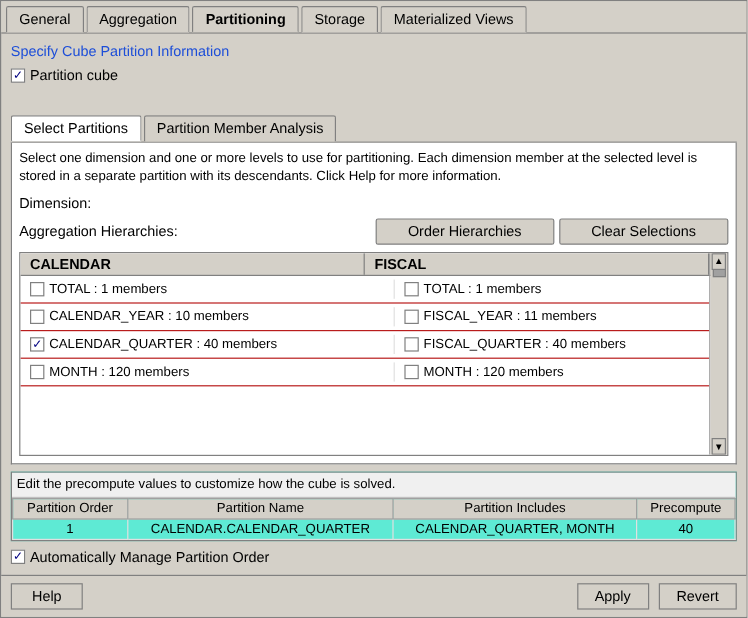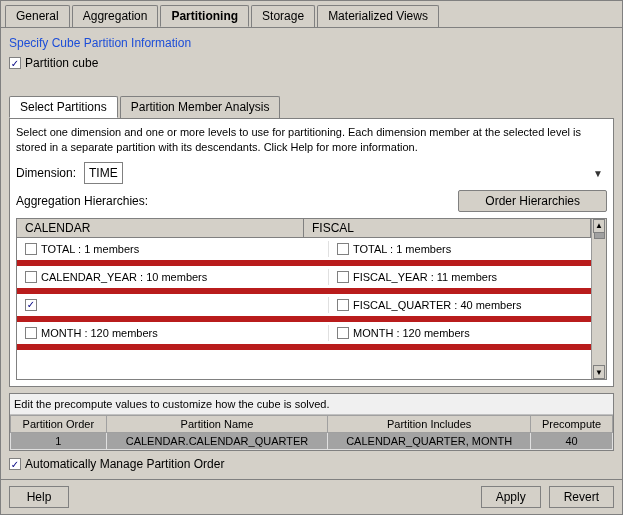--- a/index.html
+++ b/index.html
@@ -178,28 +178,28 @@
     .grid-header {
       display: grid;
       grid-template-columns: 1fr 1fr;
       background: #d4d0c8;
       border-bottom: 1px solid #808080;
     }
 
     .grid-header-cell {
       padding: 2px 8px;
       font-size: 12px;
-      font-weight: normal;
+      font-weight: bold;
       border-right: 1px solid #808080;
     }
 
     .grid-row {
       display: grid;
       grid-template-columns: 1fr 1fr;
-      border-bottom: 6px solid #b91c1c;
+      border-bottom: 1px solid #b91c1c;
       padding: 3px 0;
       gap: 48px;
     }
 
     .grid-cell {
       padding: 2px 8px;
       display: flex;
       align-items: center;
       gap: 4px;
       font-size: 11px;
@@ -216,21 +216,21 @@
       font-size: 8px;
       position: absolute;
     }
 
     .scrollbar-arrow.top { top: 0; left: 1px; }
     .scrollbar-arrow.bottom { bottom: 0; left: 1px; }
 
     
     .precompute-section {
       border: 1px solid #808080;
-      background: #a3a3a3;
+      background: #5eead4;
     }
 
     .precompute-desc {
       font-size: 11px;
       padding: 4px;
       color: #000;
       border-bottom: 1px solid #c0c0c0;
       background: #f0f0f0;
     }
 
@@ -348,31 +348,27 @@
         <div class="inner-tab">
           <span>Partition Member Analysis</span>
         </div>
       </div>
 
       <div class="inner-content">
         <div class="description-text">Select one dimension and one or more levels to use for partitioning. Each dimension member at the selected level is stored in a separate partition with its descendants. Click Help for more information.</div>
 
         <div class="dimension-row">
           <span class="dimension-label">Dimension:</span>
-          <div class="select-wrapper">
-            <select class="dimension-select">
-              <option>TIME</option>
-            </select>
-          </div>
         </div>
 
         <div class="agg-row">
           <span class="agg-label">Aggregation Hierarchies:</span>
           <div class="button-group">
             <button class="btn">Order Hierarchies</button>
+            <button class="btn">Clear Selections</button>
           </div>
         </div>
 
         <div style="position: relative; border: 1px solid #808080; flex:1; overflow: hidden;">
 
           <div class="grid-header" style="padding-right: 15px;">
             <div class="grid-header-cell">CALENDAR</div>
             <div class="grid-header-cell">FISCAL</div>
           </div>
 
@@ -396,20 +392,21 @@
               </div>
               <div class="grid-cell" style="border-left: 1px solid #e0e0e0;">
                 <div class="cb-outer"></div>
                 <span>FISCAL_YEAR : 11 members</span>
               </div>
             </div>
 
             <div class="grid-row">
               <div class="grid-cell highlighted">
                 <div class="cb-outer checked"></div>
+                <span>CALENDAR_QUARTER : 40 members</span>
               </div>
               <div class="grid-cell" style="border-left: 1px solid #e0e0e0;">
                 <div class="cb-outer"></div>
                 <span>FISCAL_QUARTER : 40 members</span>
               </div>
             </div>
 
             <div class="grid-row">
               <div class="grid-cell">
                 <div class="cb-outer"></div>

